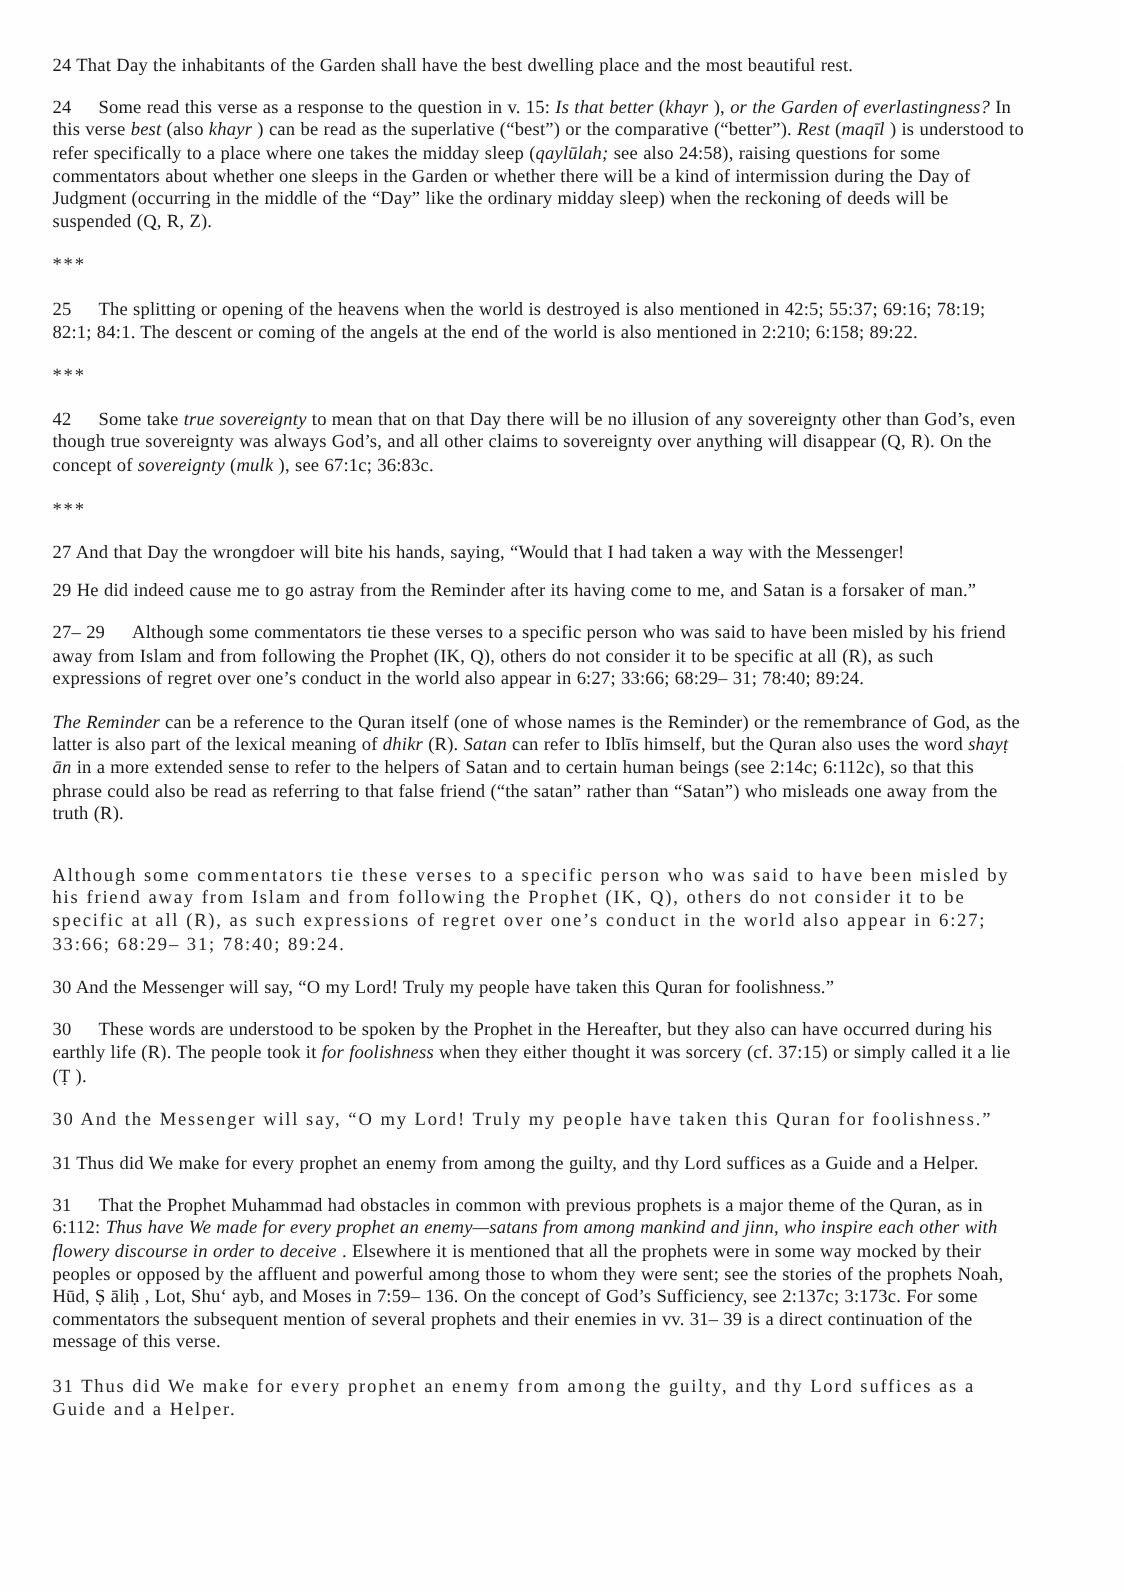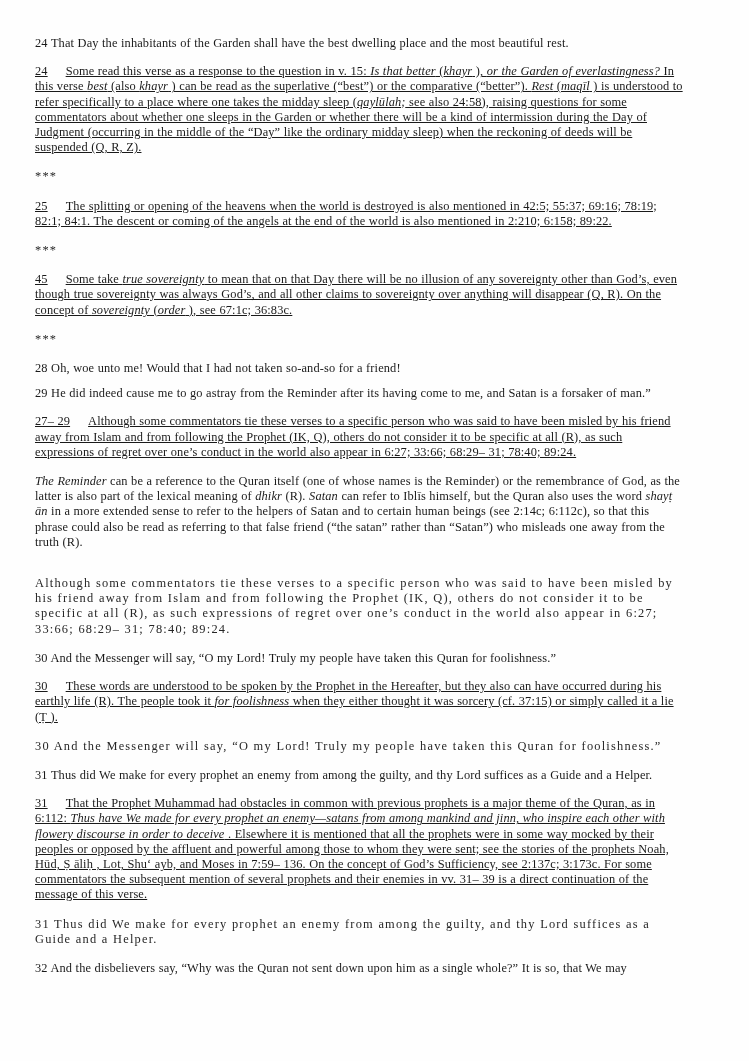--- a/index.html
+++ b/index.html
@@ -33,21 +33,20 @@
     word-spacing: 0.02em;
   }
   p.verse {
     margin-bottom: 13px;
   }
   p.verse-tight {
     margin-bottom: 10px;
   }
   p.commentary {
     margin-bottom: 14px;
-    text-decoration: underline;
   }
   p.cont {
     margin-bottom: 26px;
   }
   .sep {
     margin: 0 0 14px 0;
     font-size: 12.4px;
     line-height: 15.2px;
     letter-spacing: 1.2px;
     color: #262626;
@@ -74,26 +73,26 @@
     <p class="commentary"><span class="num">24</span><span class="gap"></span>Some read this verse as a response to the question in v. 15: <i>Is that better</i> (<i>khayr</i> ), <i>or the Garden of everlastingness?</i> In this verse <i>best</i> (also <i>khayr</i> ) can be read as the superlative (“best”) or the comparative (“better”). <i>Rest</i> (<i>maqīl</i> ) is understood to refer specifically to a place where one takes the midday sleep (<i>qaylūlah;</i> see also 24:58), raising questions for some commentators about whether one sleeps in the Garden or whether there will be a kind of intermission during the Day of Judgment (occurring in the middle of the “Day” like the ordinary midday sleep) when the reckoning of deeds will be suspended (Q, R, Z).</p>
 
     <p class="sep">***</p>
 
 
     <p class="commentary"><span class="num">25</span><span class="gap"></span>The splitting or opening of the heavens when the world is destroyed is also mentioned in 42:5; 55:37; 69:16; 78:19; 82:1; 84:1. The descent or coming of the angels at the end of the world is also mentioned in 2:210; 6:158; 89:22.</p>
 
     <p class="sep">***</p>
 
 
-    <p class="commentary"><span class="num">45</span><span class="gap"></span>Some take <i>true sovereignty</i> to mean that on that Day there will be no illusion of any sovereignty other than God’s, even though true sovereignty was always God’s, and all other claims to sovereignty over anything will disappear (Q, R). On the concept of <i>sovereignty</i> (<i>order</i> ), see 67:1c; 36:83c.</p>
+    <p class="commentary"><span class="num">42</span><span class="gap"></span>Some take <i>true sovereignty</i> to mean that on that Day there will be no illusion of any sovereignty other than God’s, even though true sovereignty was always God’s, and all other claims to sovereignty over anything will disappear (Q, R). On the concept of <i>sovereignty</i> (<i>mulk</i> ), see 67:1c; 36:83c.</p>
 
     <p class="sep">***</p>
 
+    <p class="verse verse-tight">27 And that Day the wrongdoer will bite his hands, saying, “Would that I had taken a way with the Messenger!</p>
 
-    <p class="verse verse-tight">28 Oh, woe unto me! Would that I had not taken so-and-so for a friend!</p>
 
     <p class="verse">29 He did indeed cause me to go astray from the Reminder after its having come to me, and Satan is a forsaker of man.”</p>
 
     <p class="commentary"><span class="num">27– 29</span><span class="gap"></span>Although some commentators tie these verses to a specific person who was said to have been misled by his friend away from Islam and from following the Prophet (IK, Q), others do not consider it to be specific at all (R), as such expressions of regret over one’s conduct in the world also appear in 6:27; 33:66; 68:29– 31; 78:40; 89:24.</p>
 
     <p class="cont"><i>The Reminder</i> can be a reference to the Quran itself (one of whose names is the Reminder) or the remembrance of God, as the latter is also part of the lexical meaning of <i>dhikr</i> (R). <i>Satan</i> can refer to Iblīs himself, but the Quran also uses the word <i>shayṭ ān</i> in a more extended sense to refer to the helpers of Satan and to certain human beings (see 2:14c; 6:112c), so that this phrase could also be read as referring to that false friend (“the satan” rather than “Satan”) who misleads one away from the truth (R).</p>
 
     <p class="sep">Although some commentators tie these verses to a specific person who was said to have been misled by his friend away from Islam and from following the Prophet (IK, Q), others do not consider it to be specific at all (R), as such expressions of regret over one’s conduct in the world also appear in 6:27; 33:66; 68:29– 31; 78:40; 89:24.</p>
 
     <p class="verse">30 And the Messenger will say, “O my Lord! Truly my people have taken this Quran for foolishness.”</p>
@@ -101,16 +100,15 @@
     <p class="commentary"><span class="num">30</span><span class="gap"></span>These words are understood to be spoken by the Prophet in the Hereafter, but they also can have occurred during his earthly life (R). The people took it <i>for foolishness</i> when they either thought it was sorcery (cf. 37:15) or simply called it a lie (Ṭ ).</p>
 
     <p class="sep">30 And the Messenger will say, “O my Lord! Truly my people have taken this Quran for foolishness.”</p>
 
     <p class="verse">31 Thus did We make for every prophet an enemy from among the guilty, and thy Lord suffices as a Guide and a Helper.</p>
 
     <p class="commentary"><span class="num">31</span><span class="gap"></span>That the Prophet Muhammad had obstacles in common with previous prophets is a major theme of the Quran, as in 6:112: <i>Thus have We made for every prophet an enemy—satans from among mankind and jinn, who inspire each other with flowery discourse in order to deceive</i> . Elsewhere it is mentioned that all the prophets were in some way mocked by their peoples or opposed by the affluent and powerful among those to whom they were sent; see the stories of the prophets Noah, Hūd, Ṣ āliḥ , Lot, Shuʻ ayb, and Moses in 7:59– 136. On the concept of God’s Sufficiency, see 2:137c; 3:173c. For some commentators the subsequent mention of several prophets and their enemies in vv. 31– 39 is a direct continuation of the message of this verse.</p>
 
     <p class="sep">31 Thus did We make for every prophet an enemy from among the guilty, and thy Lord suffices as a Guide and a Helper.</p>
 
-    <p class="verse">32 And the disbelievers say, “Why was the Quran not sent down upon him as a single whole?” It is so, that We may</p>
 
   </div>
 </div>
 
 </body></html>

